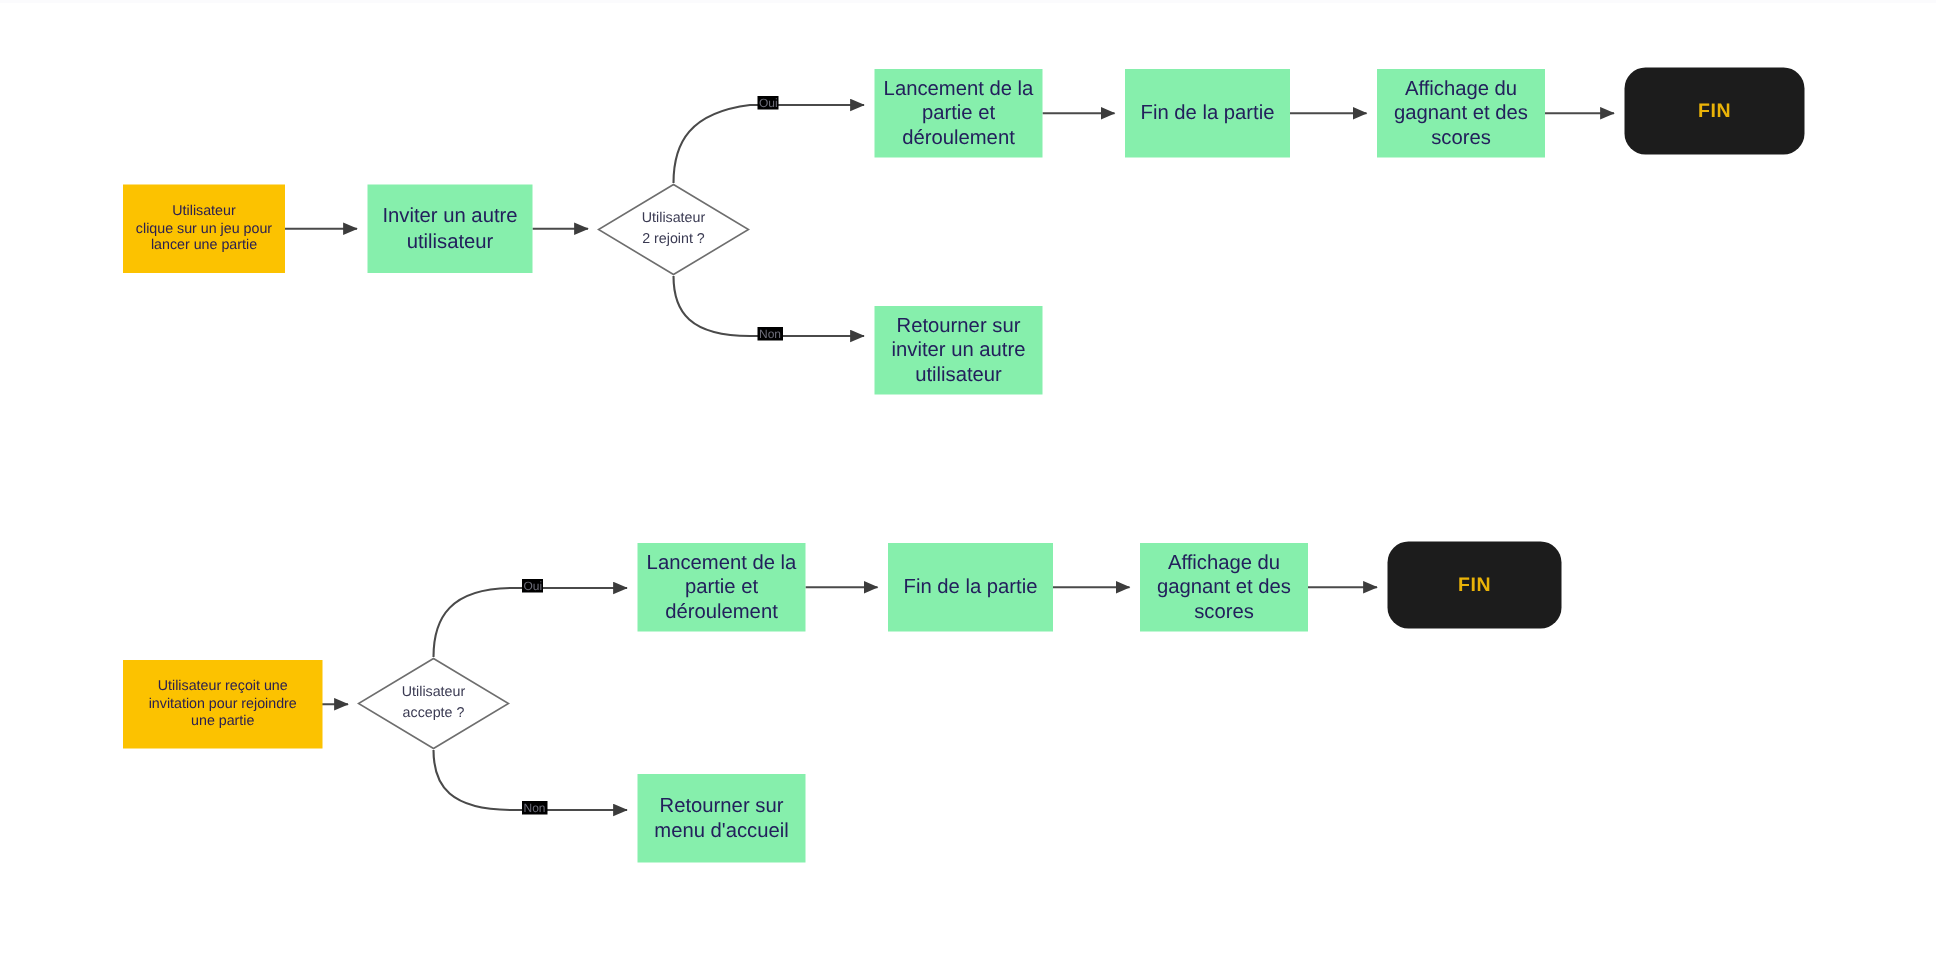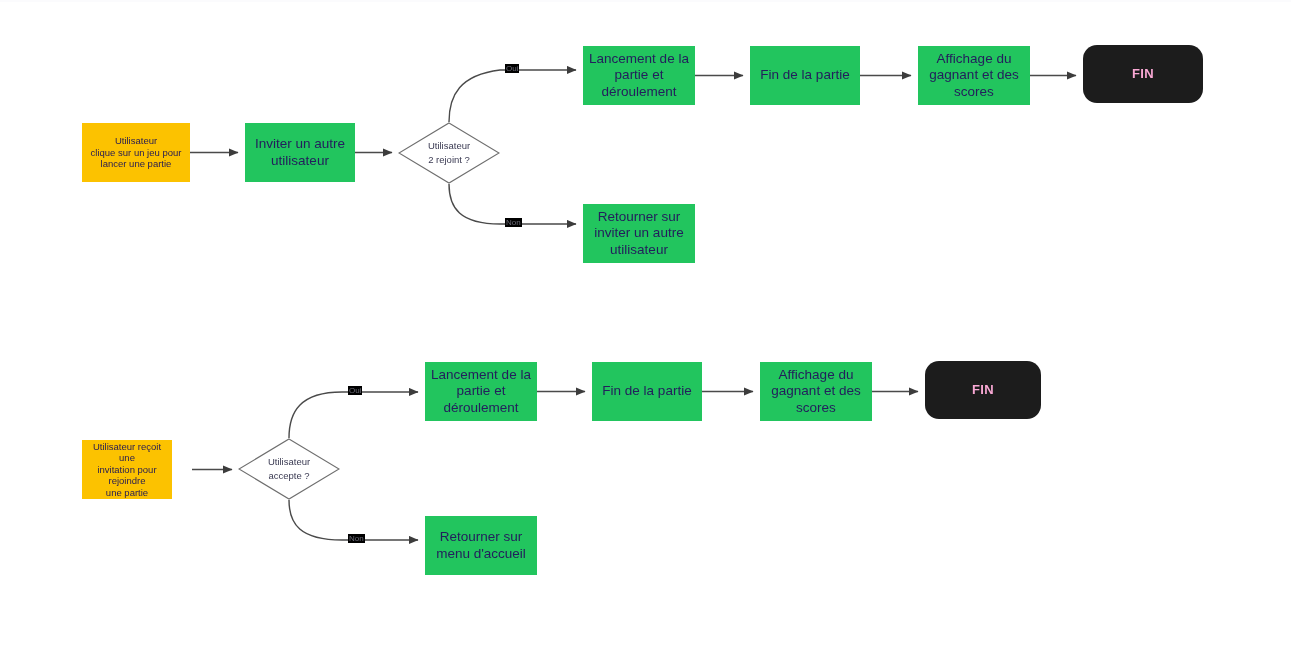--- a/index.html
+++ b/index.html
@@ -48,27 +48,27 @@
     width: 100%;
     padding: 0 4px;
     white-space: pre-line;
   }
   .node.start {
     background: #fcc200;
     font-size: 9.5px;
     color: #2b2050;
   }
   .node.process {
-    background: #22c55e;
+    background: #86efac;
     font-size: 13.5px;
   }
   .node.terminator {
     background: #1c1c1c;
     border-radius: 14px;
-    color: #f9a8d4;
+    color: #eab308;
     font-size: 13px;
     font-weight: bold;
     letter-spacing: 0.4px;
   }
   .node.decision {
     background: transparent;
     font-size: 9.5px;
     color: #3a3a52;
   }
   .node.decision .diamond-bg {
@@ -174,21 +174,21 @@
 
   <div class="node process" style="left:583px; top:204px; width:112px; height:59px;">
     <span class="lbl">Retourner sur
 inviter un autre
 utilisateur</span>
   </div>
 
   <div class="edge-label" style="left:505px; top:64px;">Oui</div>
   <div class="edge-label" style="left:505px; top:218px;">Non</div>
 
-  <div class="node start" style="left:82px; top:440px; width:90px; height:59px;">
+  <div class="node start" style="left:82px; top:440px; width:133px; height:59px;">
     <span class="lbl">Utilisateur reçoit une
 invitation pour rejoindre
 une partie</span>
   </div>
 
   <div class="node decision" style="left:238px; top:438px; width:102px; height:62px;">
     <svg class="diamond-bg" viewBox="0 0 102 62" preserveAspectRatio="none">
       <polygon points="51,1 101,31 51,61 1,31" fill="#ffffff" stroke="#6e6e6e" stroke-width="1.1"></polygon>
     </svg>
     <span class="lbl">Utilisateur

